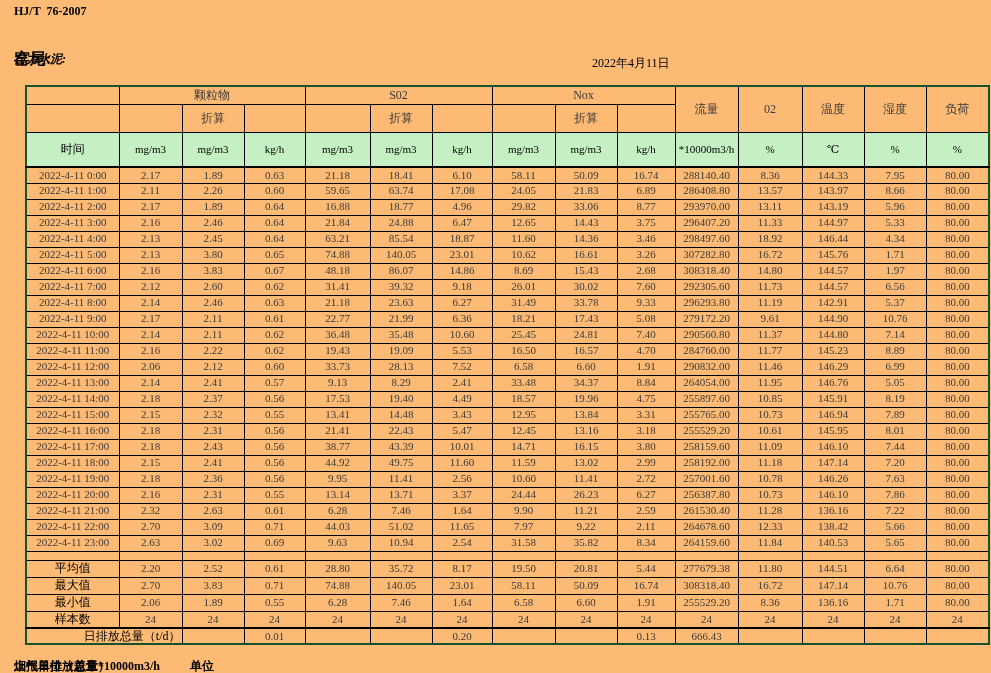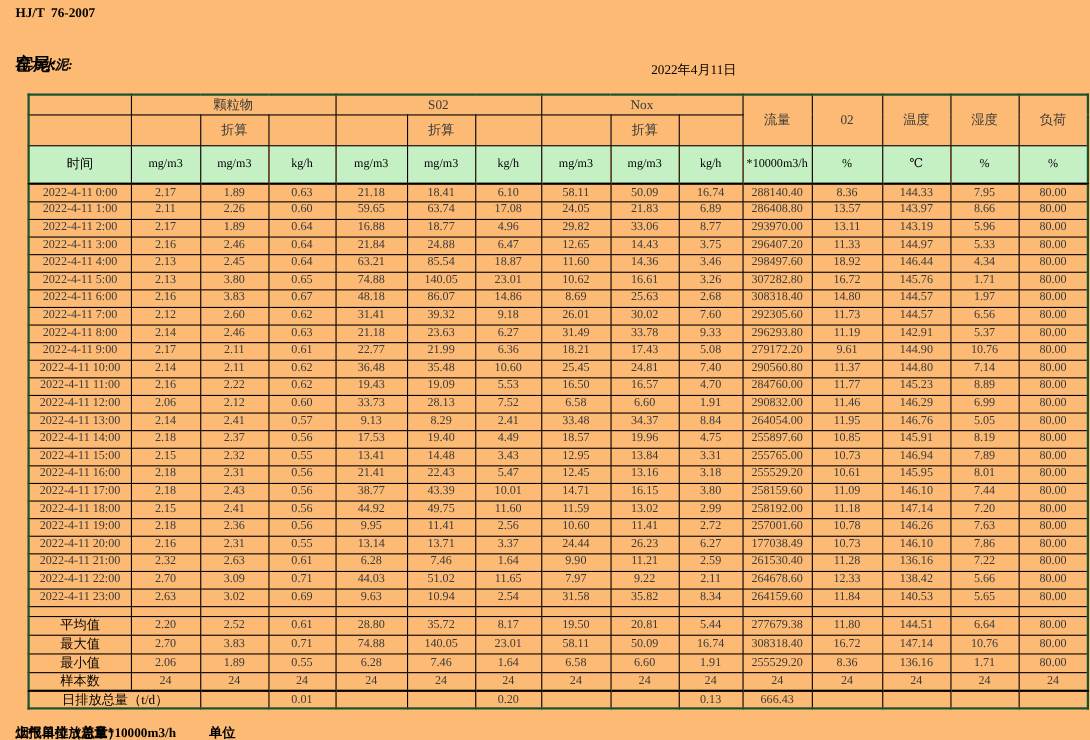--- a/index.html
+++ b/index.html
@@ -20,21 +20,21 @@
   tr.hr1{height:18px;} tr.hr2{height:28px;margin-left:48px;}
   tr.hru{height:35px;}
   tr.hru td{background:#c4f0c4;border-bottom:2px solid #000;color:#000;}
   tr.hru td.tcol{font-size:12px;}
   tr.dr{height:16px;}
   tr.spacer{height:9px;}
   tr.sr{height:17px;}
   tr.sr td.lab{font-size:12px;color:#000;}
   tr.last-sum td{border-bottom:2px solid #000;}
   tr.total{height:15px;}
-  tr.total td.lab{text-align:center;font-size:12px;color:#000;padding-left:2px;}
+  tr.total td.lab{text-align:right;font-size:12px;color:#000;padding-left:2px;}
   .f1{position:absolute;left:14px;top:642px;font-size:12px;font-weight:bold;margin-top:16px;}
   .f2{position:absolute;left:14px;top:658px;font-size:12px;font-weight:bold;}
   .f3{position:absolute;left:190px;top:658px;font-size:12px;font-weight:bold;}
 </style>
 </head>
 <body>
 
 <div class="page">
 
   <div class="std-no">HJ/T  76-2007</div>
@@ -207,21 +207,21 @@
         </tr>
         <tr class="dr">
           <td class="tcol">2022-4-11 6:00</td>
           <td>2.16</td>
           <td>3.83</td>
           <td>0.67</td>
           <td>48.18</td>
           <td>86.07</td>
           <td>14.86</td>
           <td>8.69</td>
-          <td>25.63</td>
+          <td>15.43</td>
           <td>2.68</td>
           <td class="fl">308318.40</td>
           <td>14.80</td>
           <td>144.57</td>
           <td>1.97</td>
           <td>80.00</td>
         </tr>
         <tr class="dr">
           <td class="tcol">2022-4-11 7:00</td>
           <td>2.12</td>
@@ -447,21 +447,21 @@
           <td class="tcol">2022-4-11 20:00</td>
           <td>2.16</td>
           <td>2.31</td>
           <td>0.55</td>
           <td>13.14</td>
           <td>13.71</td>
           <td>3.37</td>
           <td>24.44</td>
           <td>26.23</td>
           <td>6.27</td>
-          <td class="fl">177038.49</td>
+          <td class="fl">256387.80</td>
           <td>10.73</td>
           <td>146.10</td>
           <td>7.86</td>
           <td>80.00</td>
         </tr>
         <tr class="dr">
           <td class="tcol">2022-4-11 21:00</td>
           <td>2.32</td>
           <td>2.63</td>
           <td>0.61</td>

